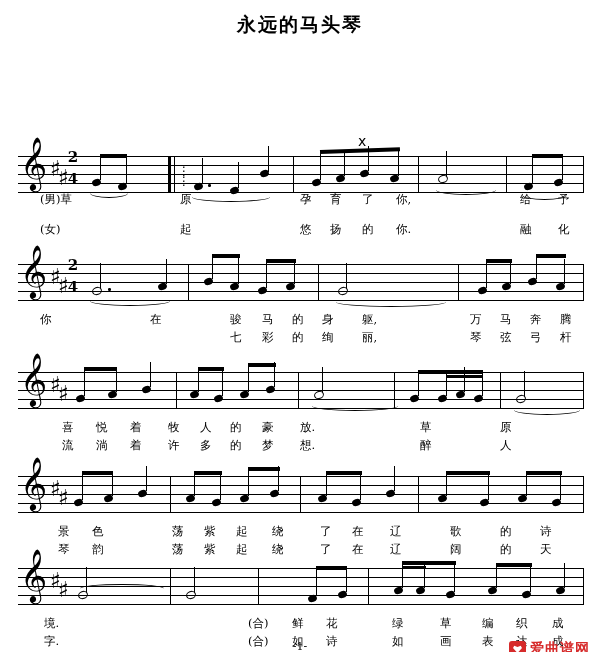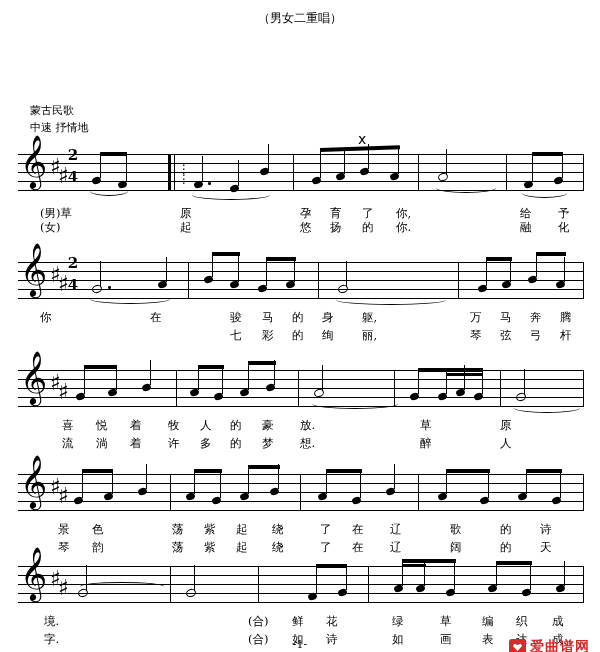--- a/index.html
+++ b/index.html
@@ -220,26 +220,22 @@
     font-weight: bold;
     letter-spacing: 1px;
     font-family: "DejaVu Serif", "Liberation Serif", serif;
   }
 </style>
 </head>
 <body>
 
 <div class="sheet">
 
-  <div class="subtitle">（男女二重唱）</div>
-
-  <div class="credits-left">
-    <div>蒙古民歌</div>
-    <div>中速 抒情地</div>
-  </div>
+  <div class="title">永远的马头琴</div>
+
 
 
   <div class="system" style="top:140px;">
     <div class="staff">
       <div class="line l1"></div>
       <div class="line l2"></div>
       <div class="line l3"></div>
       <div class="line l4"></div>
       <div class="line l5"></div>
 
@@ -297,21 +293,21 @@
       <div class="stem" style="left:514px; top:6px; height:26px;"></div>
       <div class="head" style="left:536px; top:27px;"></div>
       <div class="stem" style="left:544px; top:2px; height:26px;"></div>
       <div class="beam" style="left:514px; top:2px; width:31px;"></div>
       <div class="slur" style="left:504px; top:38px; width:45px;"></div>
 
       <div class="barline" style="left:565px;"></div>
     </div>
   </div>
 
-  <div class="lyric-row" style="top:196px;">
+  <div class="lyric-row" style="top:180px;">
     <span class="lyric-cell" style="left:22px;">(男)草</span>
     <span class="lyric-cell" style="left:162px;">原</span>
     <span class="lyric-cell" style="left:282px;">孕</span>
     <span class="lyric-cell" style="left:312px;">育</span>
     <span class="lyric-cell" style="left:344px;">了</span>
     <span class="lyric-cell" style="left:378px;">你,</span>
     <span class="lyric-cell" style="left:502px;">给</span>
     <span class="lyric-cell" style="left:540px;">予</span>
   </div>
   <div class="lyric-row" style="top:210px;">

